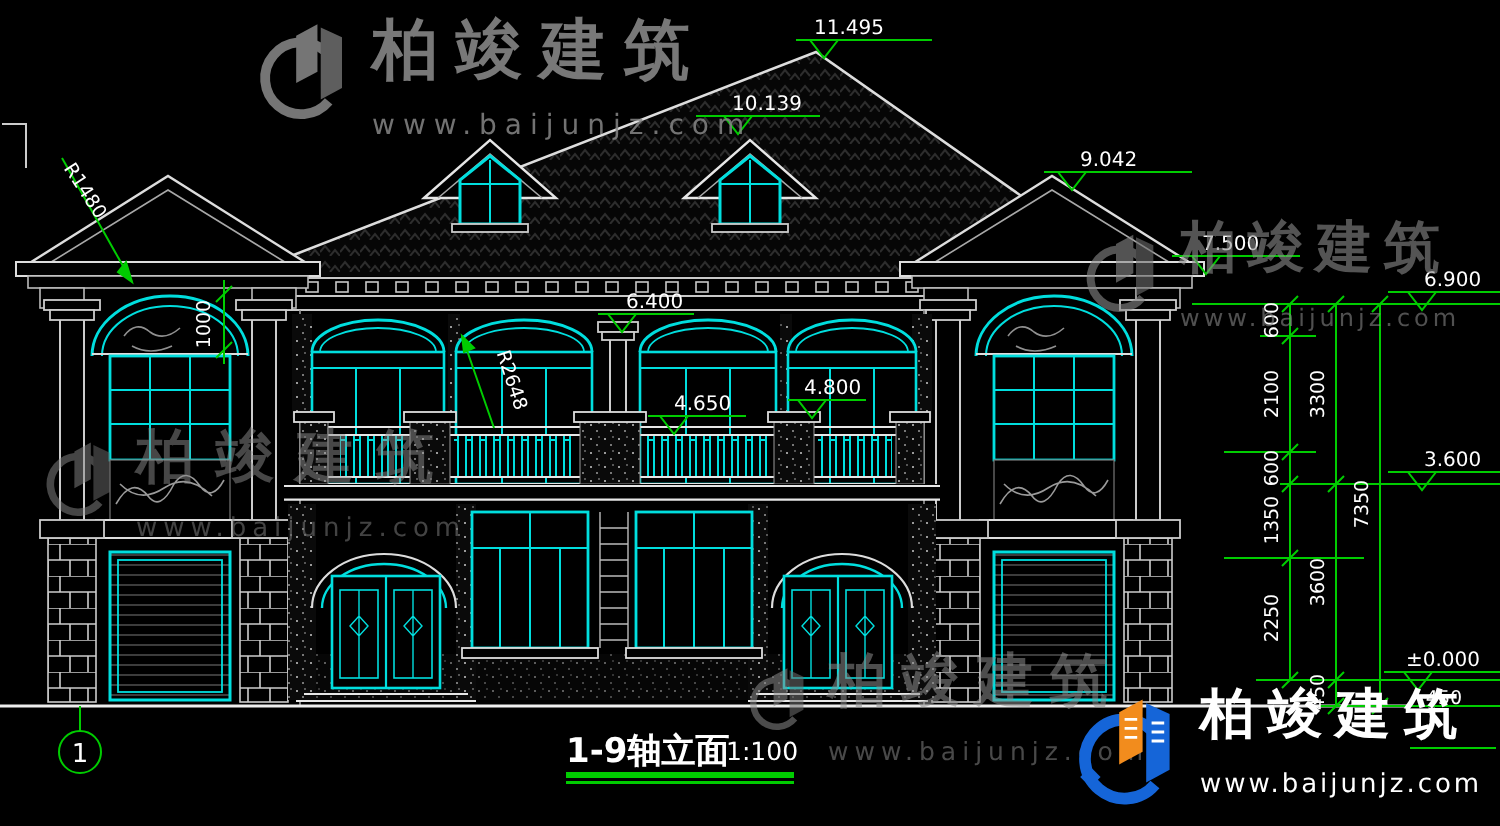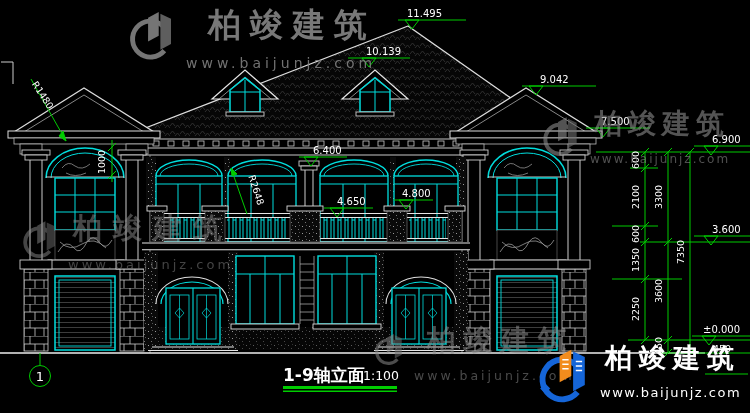--- a/index.html
+++ b/index.html
@@ -6,21 +6,21 @@
   .stage{position:relative;width:750px;height:413px;background:#000;overflow:hidden;
          font-family:"DejaVu Sans",sans-serif;}
   .stage svg.draw{position:absolute;left:0;top:0;}
   svg text{font-family:"DejaVu Sans",sans-serif;}
   .d{fill:#ffffff;font-size:10px;}
   .dr{fill:#ffffff;font-size:9.5px;text-anchor:middle;}
   .ttl{fill:#ffffff;font-size:17px;font-weight:bold;}
   .scl{fill:#ffffff;font-size:12.5px;}
   .bub{fill:#ffffff;font-size:13px;text-anchor:middle;}
   
-  .wm{position:absolute;display:flex;gap:8px;align-items:flex-start;pointer-events:none;text-align:right;}
+  .wm{position:absolute;display:flex;gap:8px;align-items:flex-start;pointer-events:none;}
   .wm .wm-brand{color:#8d8d8d;font-weight:bold;white-space:nowrap;line-height:1;}
   .wm .wm-url{color:#868686;font-weight:normal;white-space:nowrap;line-height:1;margin-top:15px;}
   .wm1{left:128px;top:8px;opacity:.85;}
   .wm1 .wm-brand{font-size:33px;letter-spacing:9px;}
   .wm1 .wm-url{font-size:14px;letter-spacing:4px;}
   .wm2{left:542px;top:110px;opacity:.6;}
   .wm2 .wm-brand{font-size:28px;letter-spacing:6px;}
   .wm2 .wm-url{font-size:12px;letter-spacing:2px;}
   .wm3{left:22px;top:214px;opacity:.5;}
   .wm3 .wm-brand{font-size:29px;letter-spacing:11px;}

